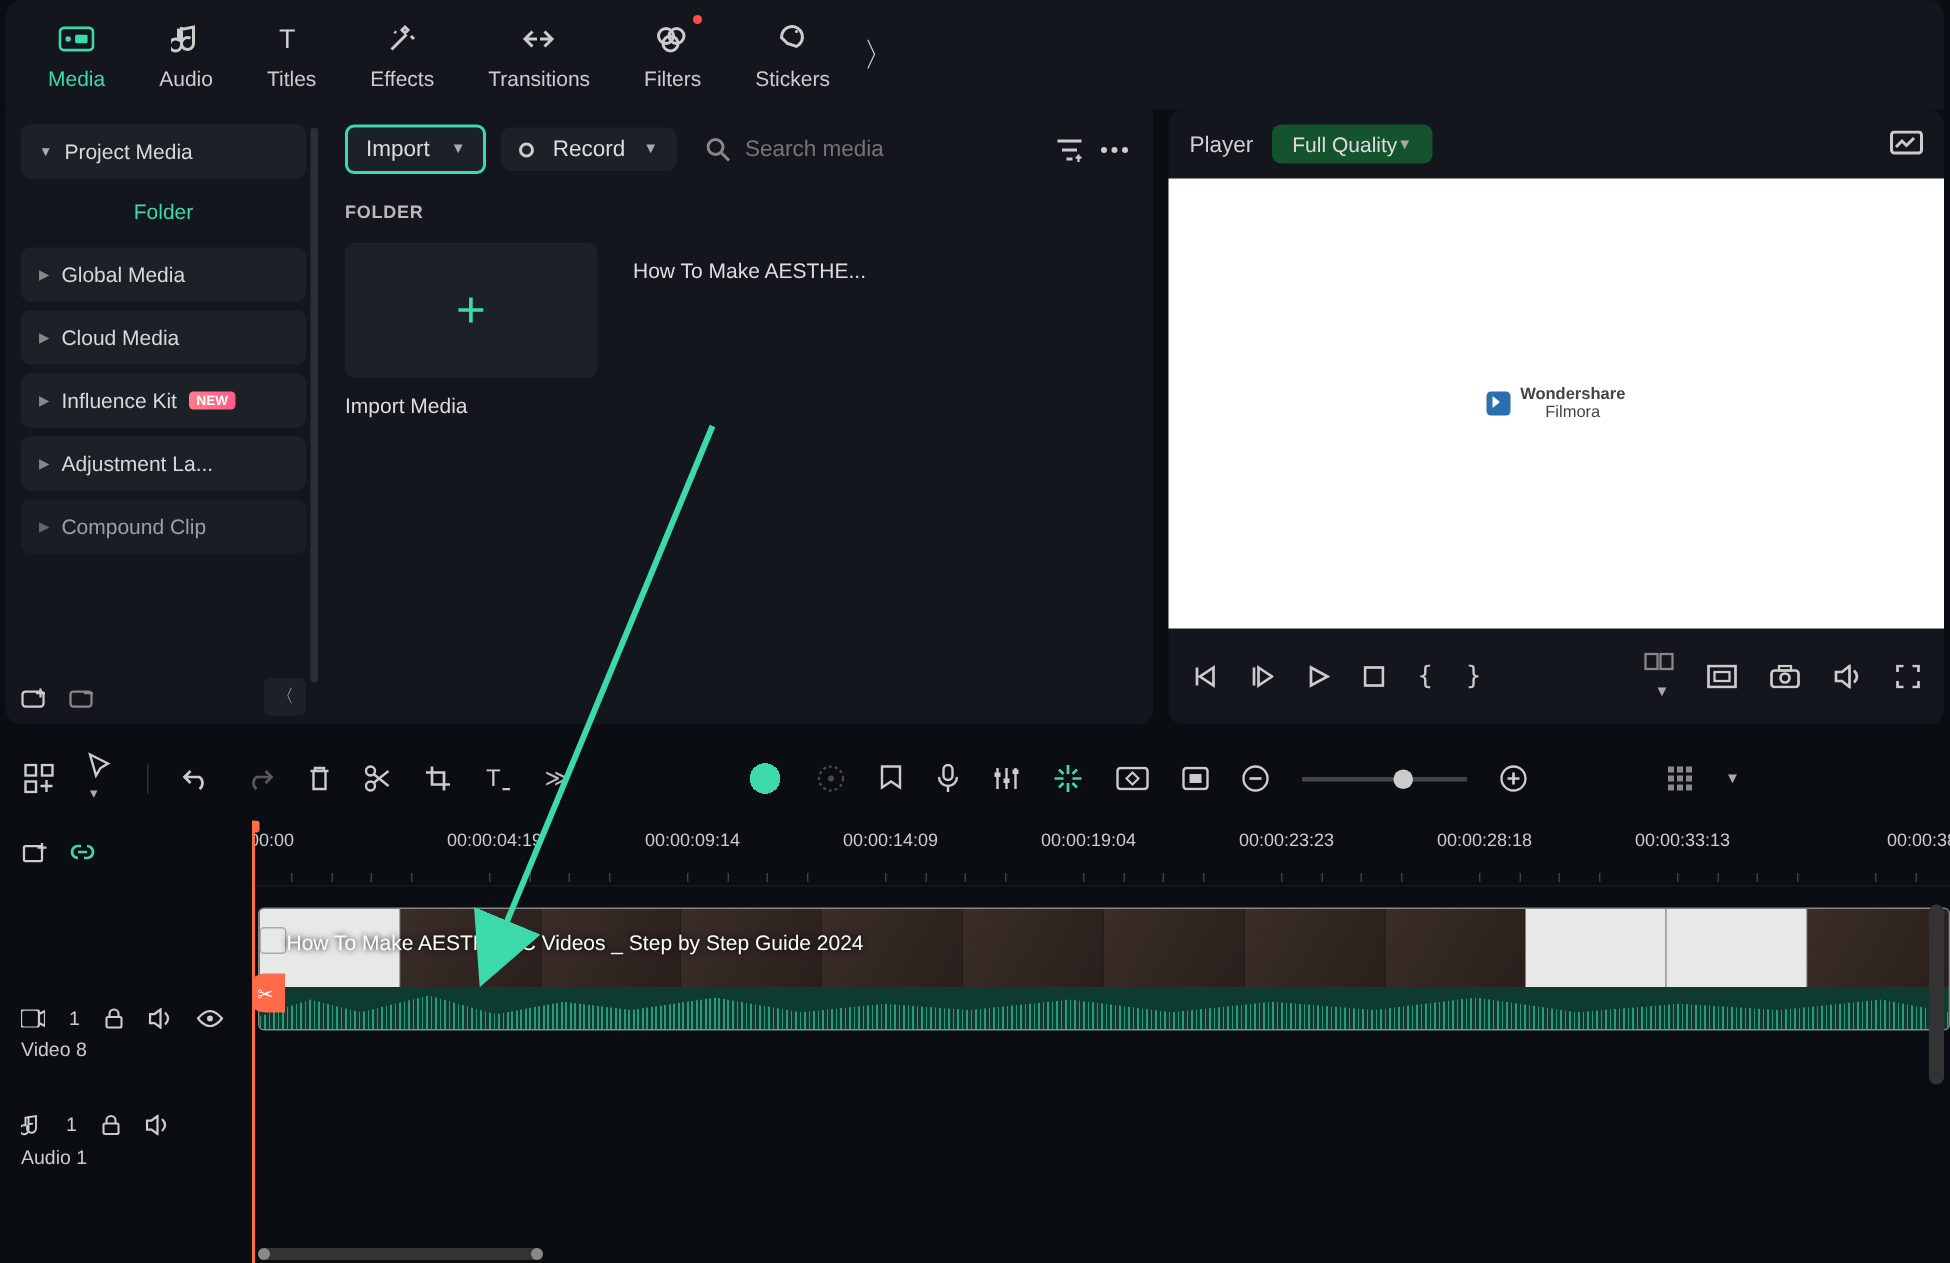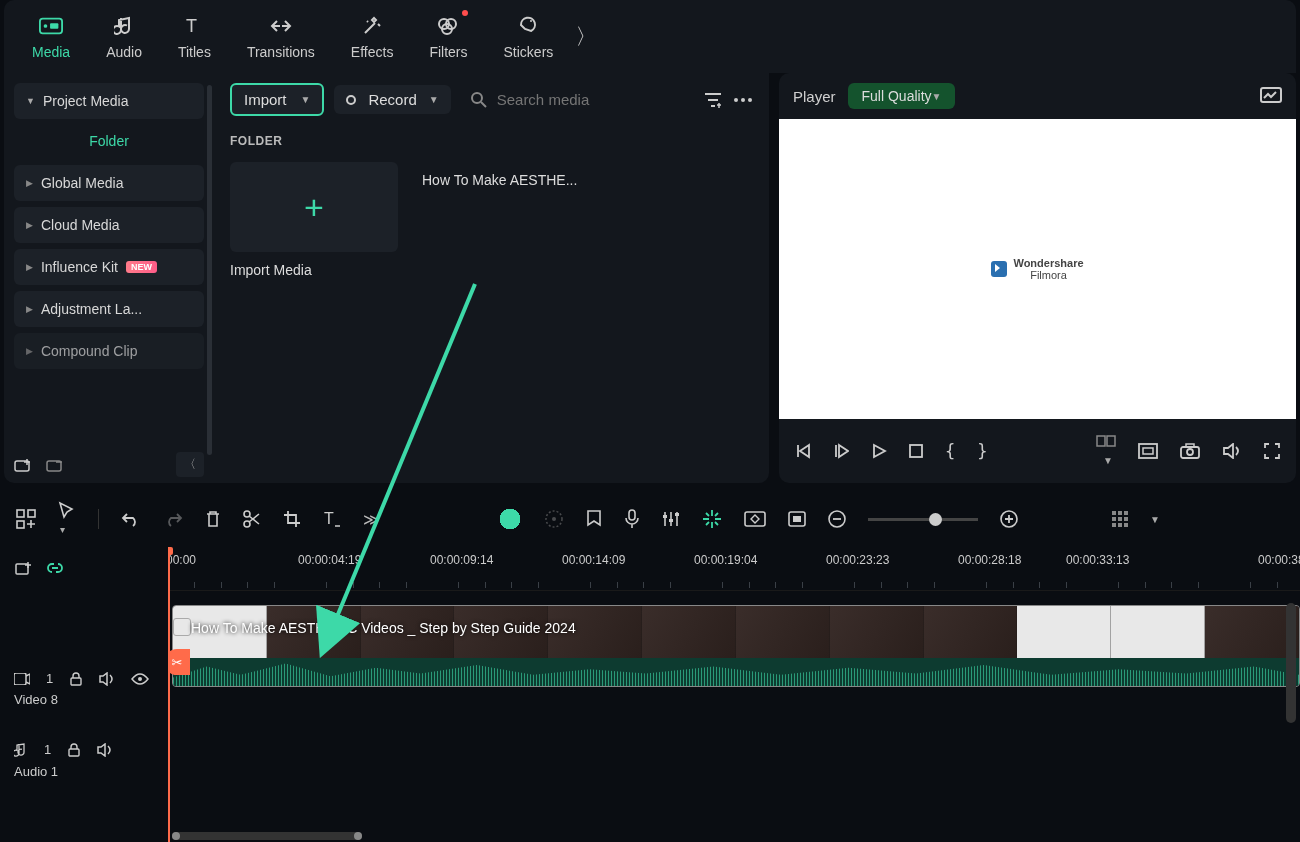--- a/index.html
+++ b/index.html
@@ -141,33 +141,33 @@
     <div class="topnav-item">
       <span class="icon">
           <svg width="20" height="20">
             <text x="2" y="16" font-size="18" fill="#ccc" font-family="serif">T</text>
           </svg>
         </span>
       <span class="label">Titles</span>
     </div>
     <div class="topnav-item">
       <span class="icon">
+          <svg width="22" height="22">
+            <path d="M4 18 L14 8 M11 5 l2 -2 l2 2 l-2 2z M17 9 l2 2 M6 6 l1 1" stroke="#ccc" stroke-width="2" fill="none"></path>
+          </svg>
+        </span>
+      <span class="label">Effects</span>
+    </div>
+    <div class="topnav-item">
+      <span class="icon">
           <svg width="24" height="20">
             <path d="M3 10 h8 M8 5 l-5 5 l5 5 M21 10 h-8 M16 5 l5 5 l-5 5" fill="none" stroke="#ccc" stroke-width="2"></path>
           </svg>
         </span>
       <span class="label">Transitions</span>
-    </div>
-    <div class="topnav-item">
-      <span class="icon">
-          <svg width="22" height="22">
-            <path d="M4 18 L14 8 M11 5 l2 -2 l2 2 l-2 2z M17 9 l2 2 M6 6 l1 1" stroke="#ccc" stroke-width="2" fill="none"></path>
-          </svg>
-        </span>
-      <span class="label">Effects</span>
     </div>
     <div class="topnav-item">
       <span class="dot-badge"></span>
       <span class="icon">
           <svg width="24" height="20">
             <circle cx="8" cy="8" r="5" fill="none" stroke="#ccc" stroke-width="2"></circle>
             <circle cx="15" cy="8" r="5" fill="none" stroke="#ccc" stroke-width="2"></circle>
             <circle cx="11" cy="13" r="5" fill="none" stroke="#ccc" stroke-width="2"></circle>
           </svg>
         </span>
@@ -580,21 +580,21 @@
           <span class="tick" style="left: 658px;">00:00:23:23</span>
           <span class="minor" style="left: 686.4px;"></span>
           <span class="minor" style="left: 712.8px;"></span>
           <span class="minor" style="left: 739.2px;"></span>
           <span class="minor" style="left: 765.6px;"></span>
           <span class="tick" style="left: 790px;">00:00:28:18</span>
           <span class="minor" style="left: 818.4px;"></span>
           <span class="minor" style="left: 844.8px;"></span>
           <span class="minor" style="left: 871.2px;"></span>
           <span class="minor" style="left: 897.6px;"></span>
-          <span class="tick" style="left: 898px;">00:00:33:13</span>
+          <span class="tick" style="left: 922px;">00:00:33:13</span>
           <span class="minor" style="left: 950.4px;"></span>
           <span class="minor" style="left: 976.8px;"></span>
           <span class="minor" style="left: 1003.2px;"></span>
           <span class="minor" style="left: 1029.6px;"></span>
           <span class="tick" style="left: 1090px;">00:00:38:08</span>
           <span class="minor" style="left: 1082.4px;"></span>
           <span class="minor" style="left: 1108.8px;"></span>
         </div>
       <div class="playhead">
           <div class="cut-handle">✂</div>

